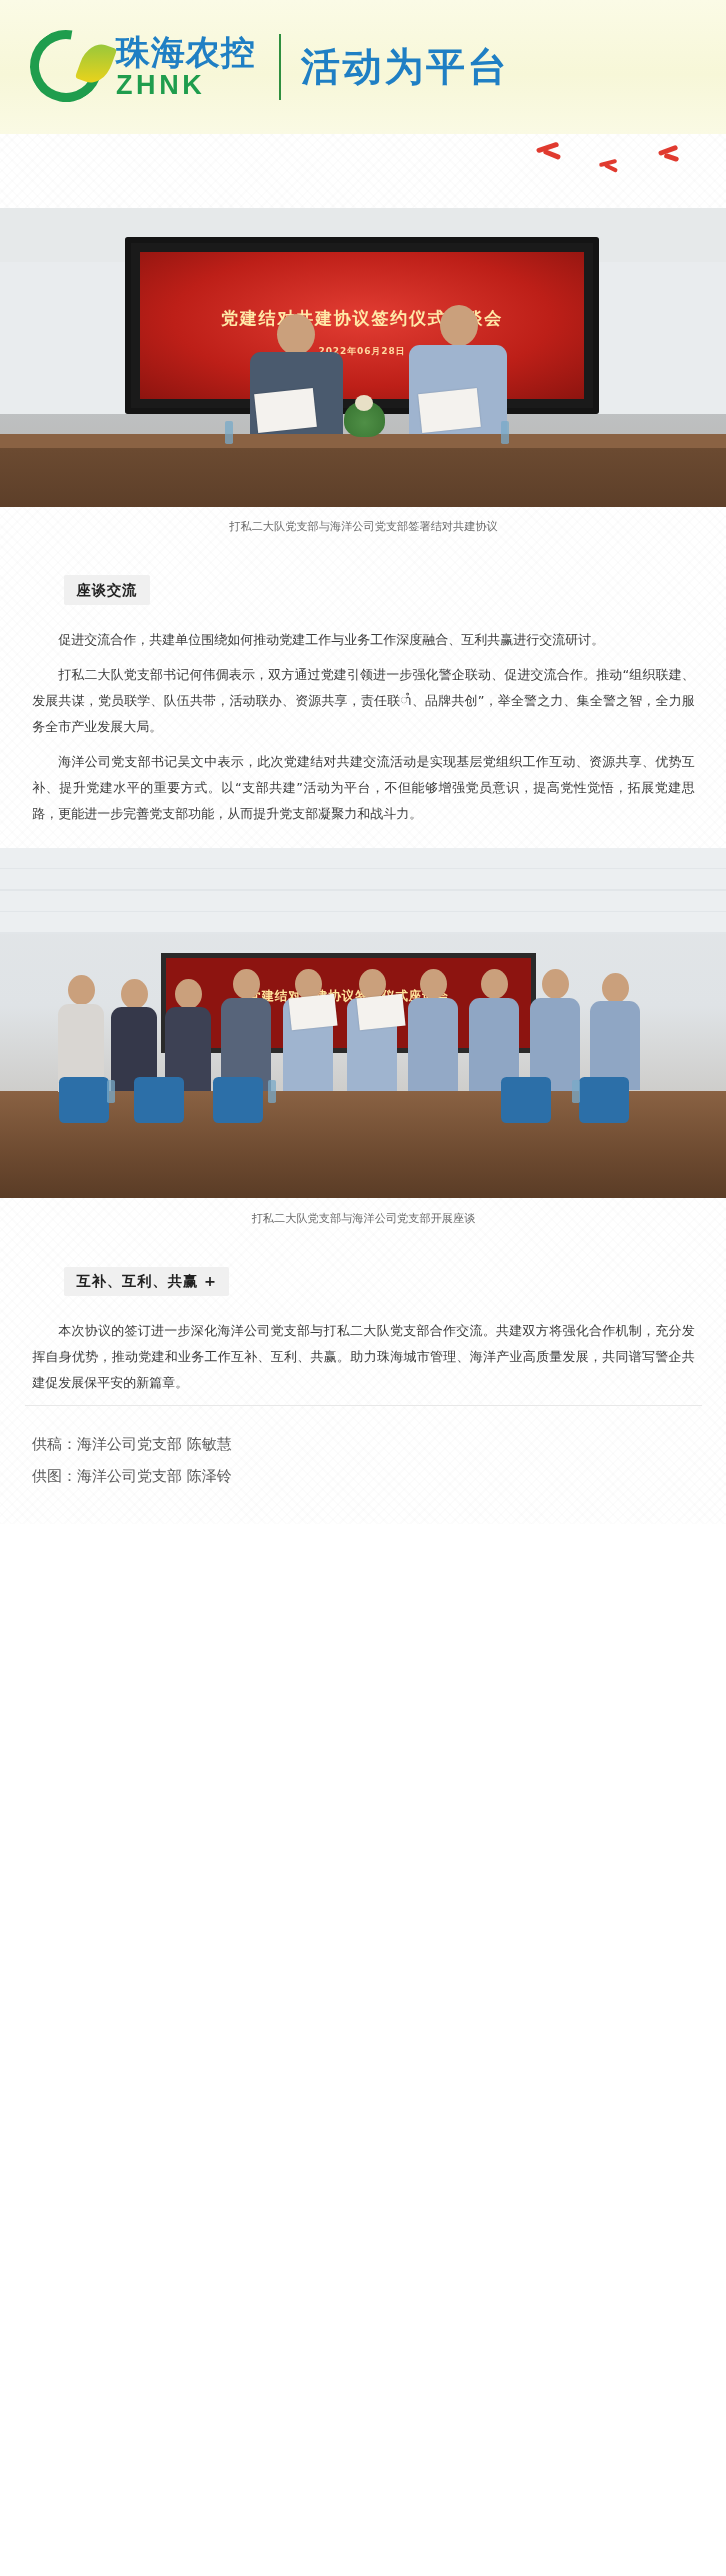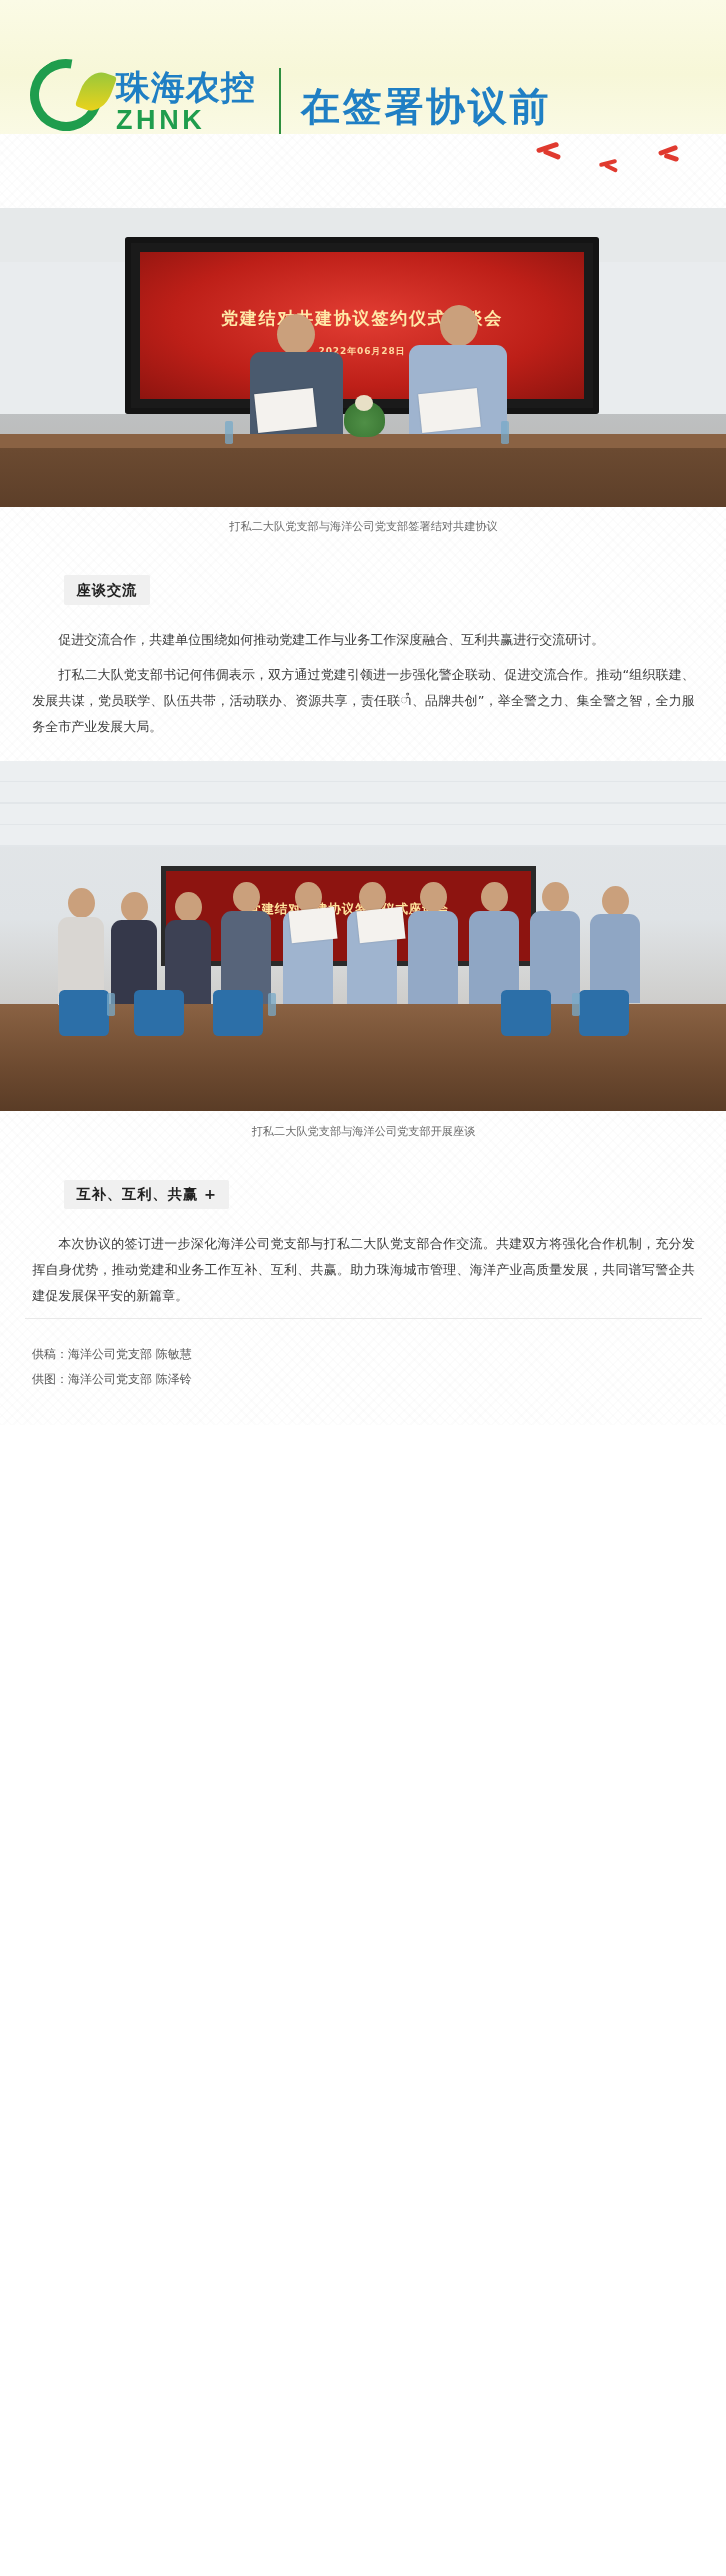--- a/index.html
+++ b/index.html
@@ -26,21 +26,21 @@
     position: relative;
     width: 727px;
     height: 134px;
     background: linear-gradient(180deg, #fbfbe6 0%, #f7f7d8 55%, #fafae4 100%);
     overflow: hidden;
   }
   .banner-inner {
     position: absolute;
     left: 0; top: 0; right: 0; bottom: 0;
     display: flex;
-    align-items: flex-end;
+    align-items: center;
     padding-left: 30px;
   }
   .logo-mark {
     width: 77px;
     height: 77px;
     position: relative;
     flex: 0 0 auto;
   }
   .logo-ring {
     position: absolute;
@@ -296,21 +296,21 @@
     position: absolute;
     bottom: 75px;
     width: 50px; height: 46px;
     background: #2c6fa8;
     border-radius: 5.4px;
   }
 
   .footer-note {
     margin: 23px 32px 0 32px;
     font-family: "DejaVu Sans", sans-serif;
-    font-size: 12px;
+    font-size: 15px;
     line-height: 2.1;
     color: #5a5a5a;
   }
   .footer-sep {
     margin: 9px 25px 0 25px;
     border-top: 0.9px solid #e8e8e8;
   }
   .bottom-space { height: 21.5px; }
 </style>
 </head>
@@ -322,21 +322,21 @@
     <div class="banner-inner">
       <div class="logo-mark">
         <div class="logo-ring"></div>
         <div class="logo-leaf"></div>
       </div>
       <div class="logo-text">
         <div class="logo-cn">珠海农控</div>
         <div class="logo-en">ZHNK</div>
       </div>
       <div class="logo-divider"></div>
-      <div class="banner-slogan">在签署协议前</div>
+      <div class="banner-slogan">活动为平台</div>
     </div>
   </div>
 
   <div class="body-wrap">
 
     <div class="birds">
       <div class="bird" style="left:536px; top:10.7px;">
         <div class="wing1" style="width:23px;height:4.5px;border-radius:2.7px;transform:rotate(-18deg);"></div>
         <div class="wing2" style="width:18px;height:4.5px;border-radius:2.7px;transform:rotate(22deg);left:7.2px;top:7.2px;"></div>
       </div>
@@ -384,20 +384,21 @@
         <div class="bottle" style="left:501px;"></div>
       </div>
       <div class="caption">打私二大队党支部与海洋公司党支部签署结对共建协议</div>
     </div>
 
     <div class="head-wrap">
       <span class="section-head boxed">座谈交流</span>
     </div>
     <p class="para">促进交流合作，共建单位围绕如何推动党建工作与业务工作深度融合、互利共赢进行交流研讨。</p>
     <p class="para">打私二大队党支部书记何伟倜表示，双方通过党建引领进一步强化警企联动、促进交流合作。推动“组织联建、发展共谋，党员联学、队伍共带，活动联办、资源共享，责任联ាំ、品牌共创”，举全警之力、集全警之智，全力服务全市产业发展大局。</p>
+    <p class="para">海洋公司党支部书记吴文中表示，此次党建结对共建交流活动是实现基层党组织工作互动、资源共享、优势互补、提升党建水平的重要方式。以“支部共建”活动为平台，不但能够增强党员意识，提高党性觉悟，拓展党建思路，更能进一步完善党支部功能，从而提升党支部凝聚力和战斗力。</p>
 
     <div class="photo-block">
       <div class="photo2">
         <div class="p2-ceiling"></div>
         <div class="p2-screen">
           <div class="p2-title">党建结对共建协议签约仪式座谈会</div>
         </div>
         <div class="p2-table"></div>
 
         <div class="person" style="left:54px; bottom:107px; width:52px; height:116px;">

